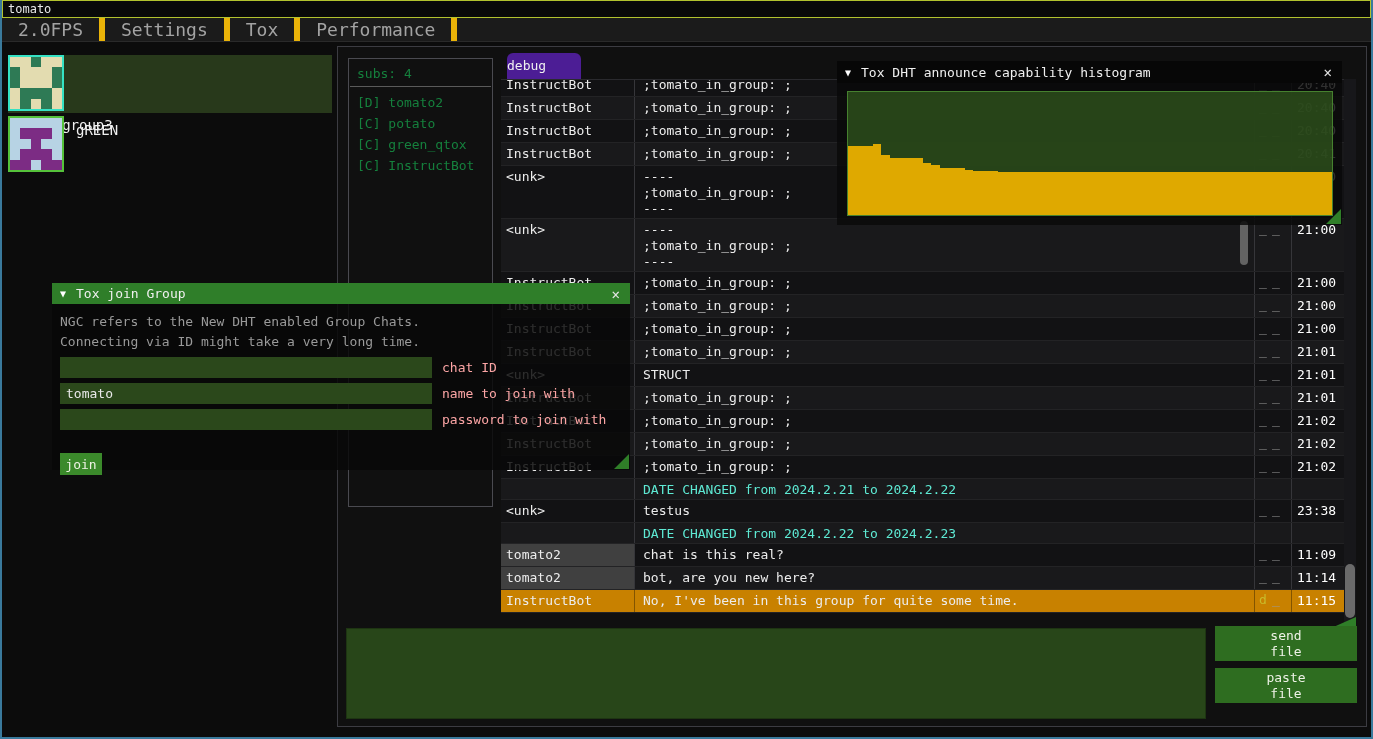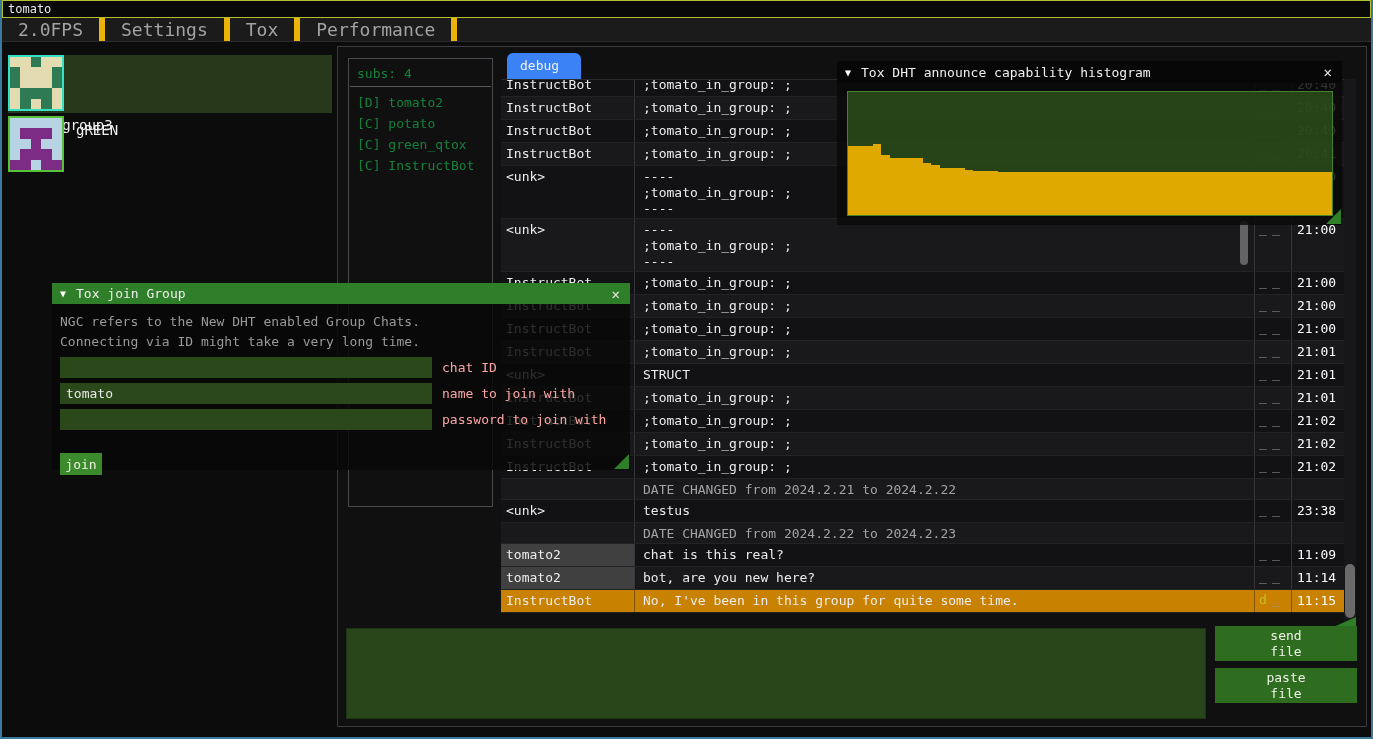--- a/index.html
+++ b/index.html
@@ -25,35 +25,35 @@
   .group-name { color:#f0f0f0; font-size:14px; margin:6px 0 0 12px; }
 
   
   .chat-window { position:absolute; left:335px; top:46px; width:1030px; height:681px;
                  background:#101010; border:1px solid #3c3c42; }
   .subs-panel { position:absolute; left:10px; top:11px; width:145px; height:449px;
                 border:1px solid #4a4a50; color:#15803d; font-size:13px; }
   .subs-title { padding:7px 8px 5px 8px; }
   .subs-sep { border-top:1px solid #5a5a5a; margin:0 1px; }
   .subs-list { padding:5px 8px; line-height:21px; }
-  .tab { position:absolute; left:169px; top:6px; width:74px; height:26px; background:#3b82f6;
-         border-radius:6px 6px 0 0; color:#f0f0f0; font-size:13px; line-height:26px; padding-left:13px; }
+  .tab { position:absolute; left:169px; top:6px; width:74px; height:26px; background:#4c1d95;
+         border-radius:6px 6px 0 0; color:#f0f0f0; font-size:13px; line-height:26px; }
 
   .messages { position:absolute; left:163px; top:32px; width:843px; height:554px; overflow:hidden;
               border-top:1px solid #2a2a2e; }
   .mrow { display:grid; grid-template-columns:134px 620px 37px 52px; height:23px;
           border-bottom:1px solid #232325; background:#121214; }
   .mrow.alt { background:#19191b; }
   .mrow.multiline { height:53px; }
   .mrow.daterow { height:21px; }
   .mrow > div { overflow:hidden; position:relative; }
   .c-name { color:#ececec; font-size:13px; padding:3px 5px; border-right:1px solid #36363a; }
   .c-name.green { background:#404040; }
   .c-msg { color:#ececec; font-size:13px; padding:3px 8px; border-right:1px solid #36363a; white-space:pre; line-height:16px; }
-  .c-msg.date { color:#a3a3a3; }
+  .c-msg.date { color:#5eead4; }
   .c-marks { border-right:1px solid #36363a; color:#9a9a9a; font-size:13px; padding:2px 4px; }
   .c-marks span { display:inline-block; width:13px; }
   .c-marks .mark-d { color:#c9bb2a; }
   .c-time { color:#ffffff; font-size:13px; padding:3px 0 0 5px; }
   .mrow.orange, .mrow.orange .c-name.green { background:#c88100; }
   .mrow.orange > div { border-right-color:rgba(0,0,0,0.35); }
   .mrow.first { margin-top:-6px; }
   .cellscroll { position:absolute; right:6px; top:2px; width:8px; height:44px; background:#636363; border-radius:4px; }
 
   .main-scrollbar { position:absolute; left:1006px; top:32px; width:12px; height:554px; background:#17171a; }

